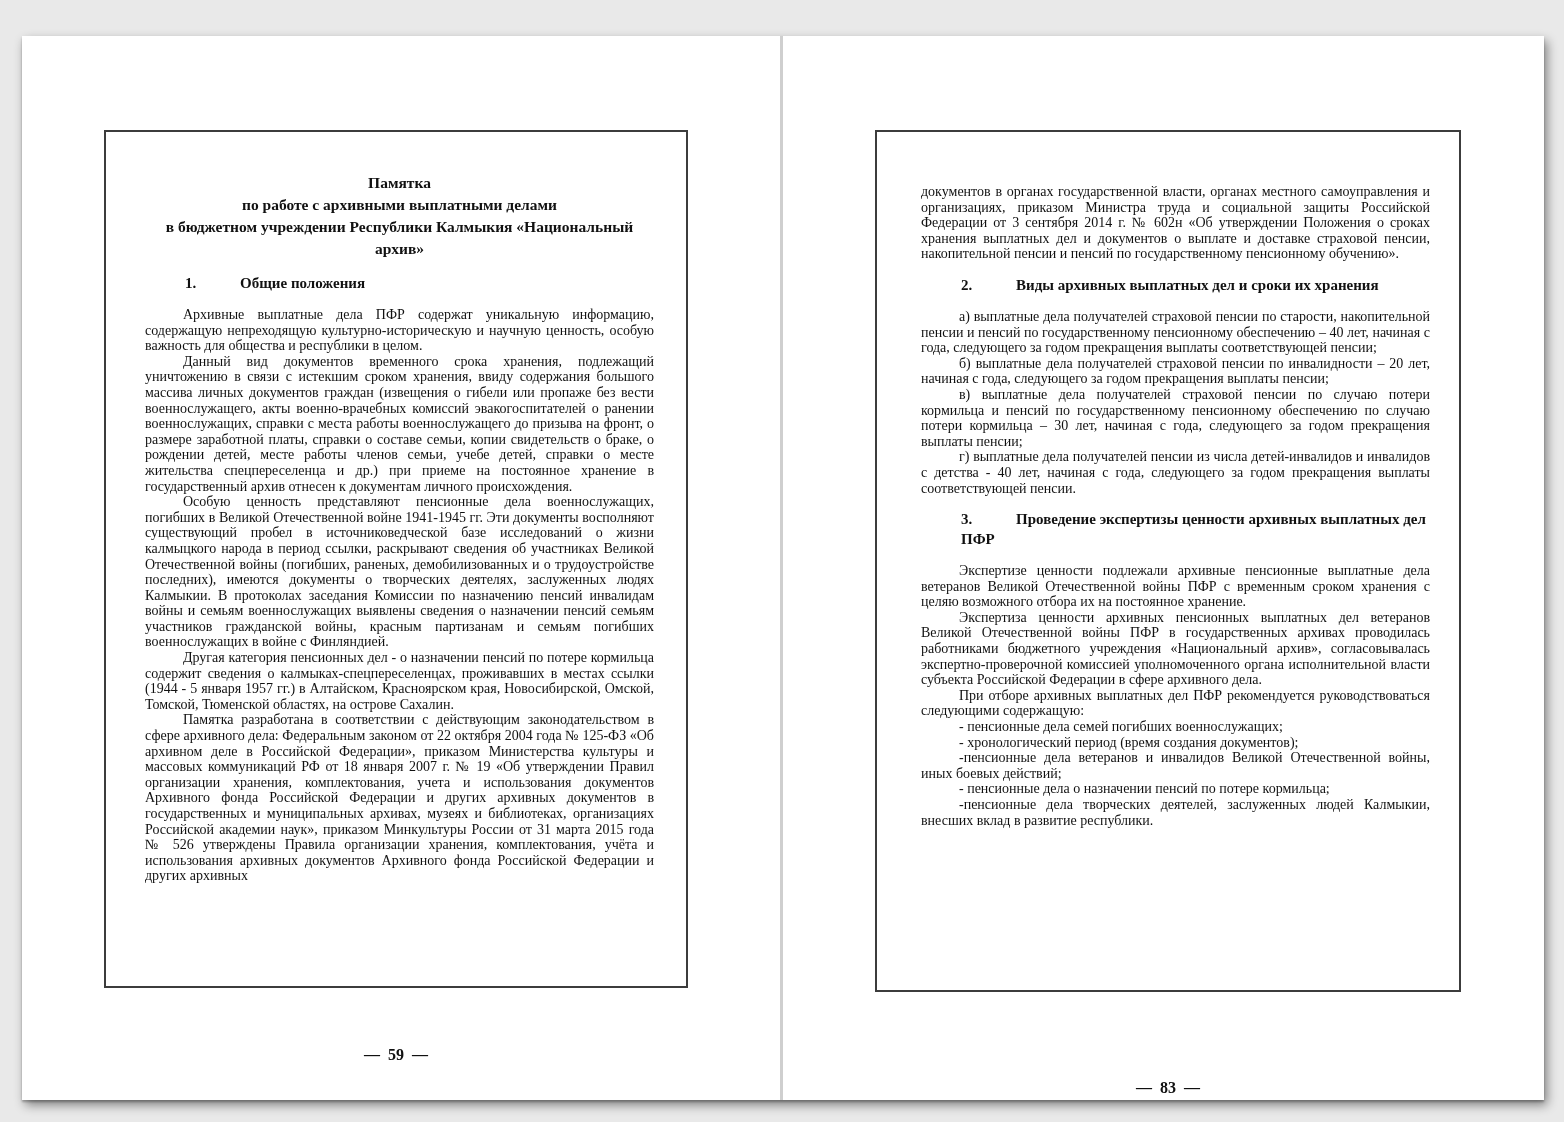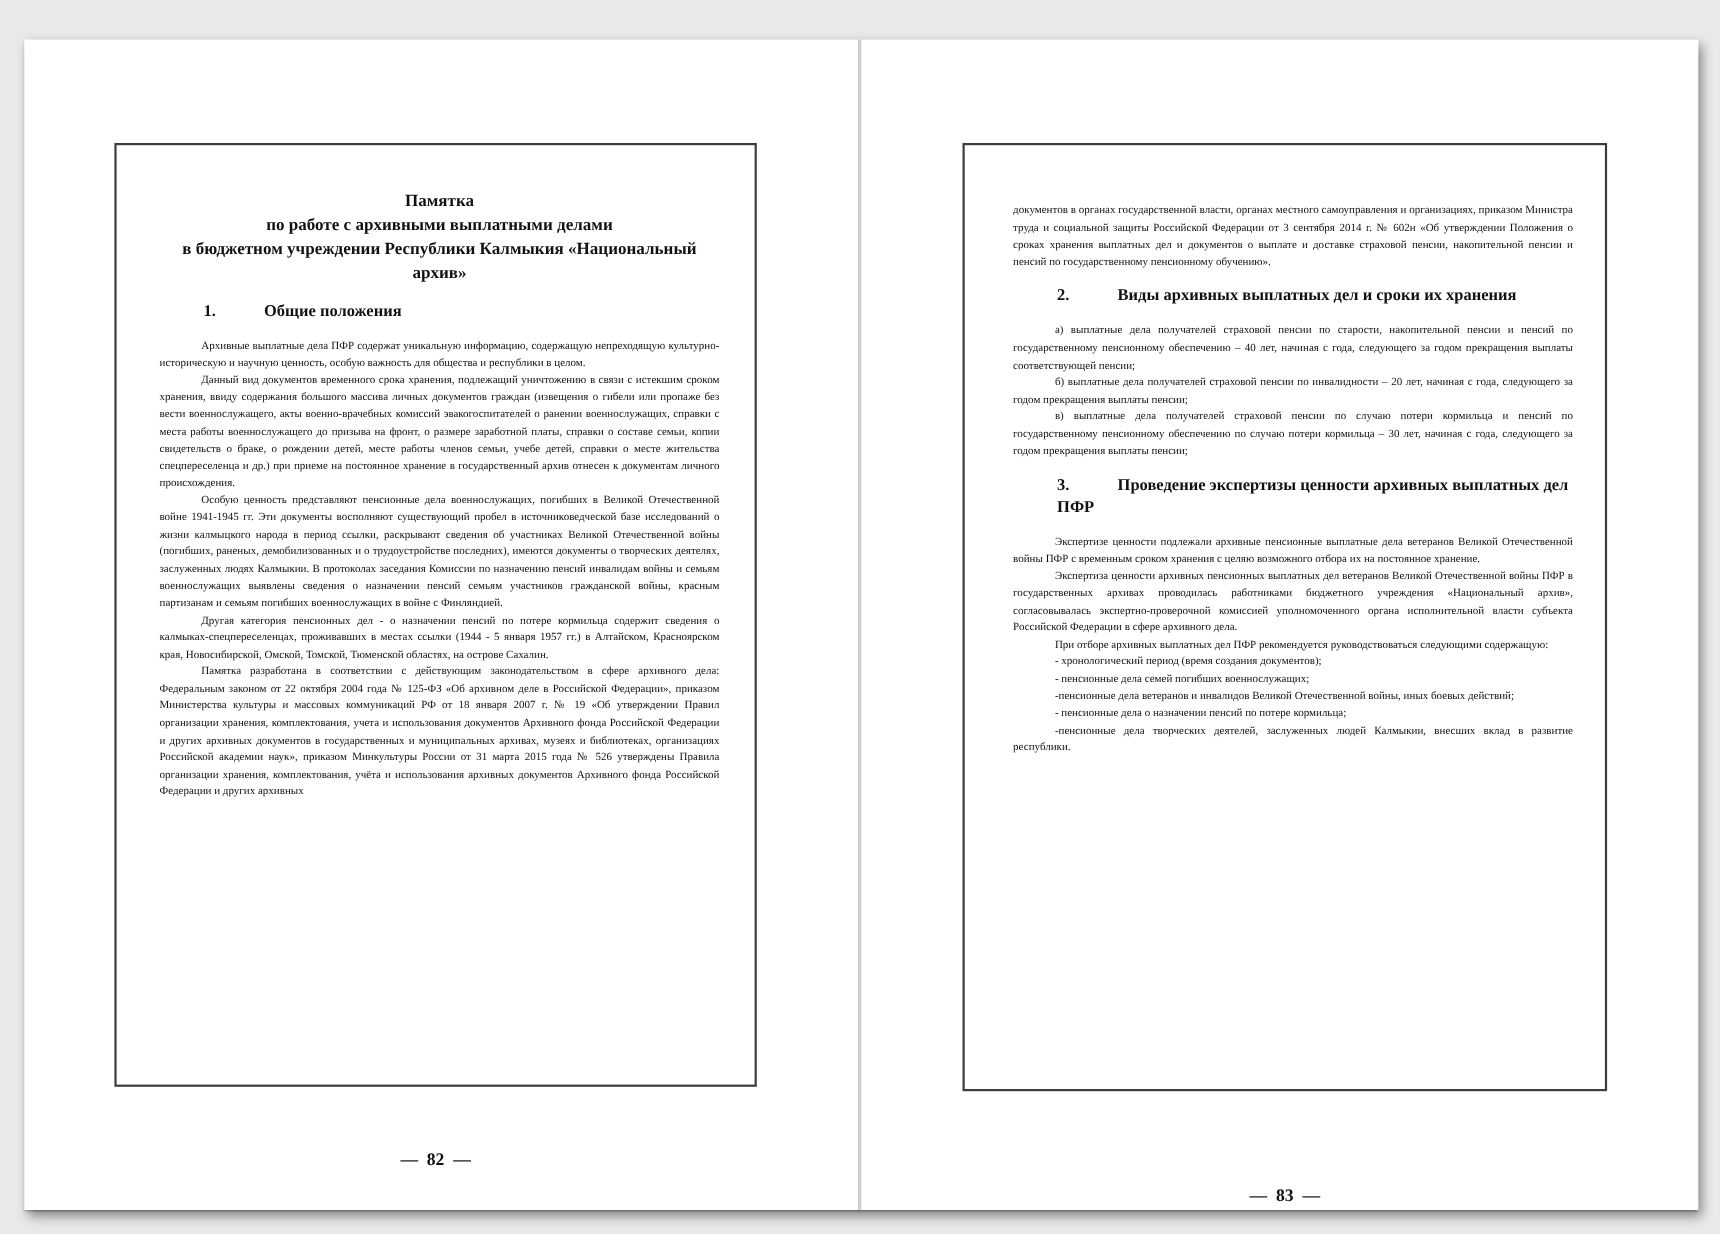--- a/index.html
+++ b/index.html
@@ -56,21 +56,21 @@
     font-weight: bold;
     font-size: 15px;
     line-height: 20px;
     padding-left: 40px;
     margin: 13px 0 14px 0;
   }
   .section-heading .h-num { display: inline-block; width: 55px; }
   .section-heading .h-line2 { display: block; }
 
   .para {
-    font-size: 10px;
+    font-size: 14px;
     line-height: 15.6px;
     text-align: justify;
     text-indent: 38px;
     margin: 0;
     overflow-wrap: break-word;
   }
   .para.no-indent { text-indent: 0; }
 
   .page-num {
     position: absolute;
@@ -115,34 +115,35 @@
       <div class="frame-inner">
         <p class="para no-indent">документов в органах государственной власти, органах местного самоуправления и организациях, приказом Министра труда и социальной защиты Российской Федерации от 3 сентября 2014 г. № 602н «Об утверждении Положения о сроках хранения выплатных дел и документов о выплате и доставке страховой пенсии, накопительной пенсии и пенсий по государственному пенсионному обучению».</p>
 
         <div class="section-heading">
           <span class="h-num">2.</span><span>Виды архивных выплатных дел и сроки их хранения</span>
         </div>
 
         <p class="para">а) выплатные дела получателей страховой пенсии по старости, накопительной пенсии и пенсий по государственному пенсионному обеспечению – 40 лет, начиная с года, следующего за годом прекращения выплаты соответствующей пенсии;</p>
         <p class="para">б) выплатные дела получателей страховой пенсии по инвалидности – 20 лет, начиная с года, следующего за годом прекращения выплаты пенсии;</p>
         <p class="para">в) выплатные дела получателей страховой пенсии по случаю потери кормильца и пенсий по государственному пенсионному обеспечению по случаю потери кормильца – 30 лет, начиная с года, следующего за годом прекращения выплаты пенсии;</p>
+        <p class="para">г) выплатные дела получателей пенсии из числа детей-инвалидов и инвалидов с детства - 40 лет, начиная с года, следующего за годом прекращения выплаты соответствующей пенсии.</p>
 
         <div class="section-heading">
           <span class="h-num">3.</span><span>Проведение экспертизы ценности архивных выплатных дел</span>
           <span class="h-line2">ПФР</span>
         </div>
 
         <p class="para">Экспертизе ценности подлежали архивные пенсионные выплатные дела ветеранов Великой Отечественной войны ПФР с временным сроком хранения с целяю возможного отбора их на постоянное хранение.</p>
         <p class="para">Экспертиза ценности архивных пенсионных выплатных дел ветеранов Великой Отечественной войны ПФР в государственных архивах проводилась работниками бюджетного учреждения «Национальный архив», согласовывалась экспертно-проверочной комиссией уполномоченного органа исполнительной власти субъекта Российской Федерации в сфере архивного дела.</p>
         <p class="para">При отборе архивных выплатных дел ПФР рекомендуется руководствоваться следующими содержащую:</p>
 
+        <p class="para">- пенсионные дела семей погибших военнослужащих;</p>
         <p class="para">- хронологический период (время создания документов);</p>
-        <p class="para">- пенсионные дела семей погибших военнослужащих;</p>
         <p class="para">-пенсионные дела ветеранов и инвалидов Великой Отечественной войны, иных боевых действий;</p>
         <p class="para">- пенсионные дела о назначении пенсий по потере кормильца;</p>
         <p class="para">-пенсионные дела творческих деятелей, заслуженных людей Калмыкии, внесших вклад в развитие республики.</p>
       </div>
     </div>
 
-    <div class="page-num page-num-left">—  82  —</div>
+    <div class="page-num page-num-left">—  59  —</div>
     <div class="page-num page-num-right">—  83  —</div>
   </div>
 </div>
 
 </body></html>

